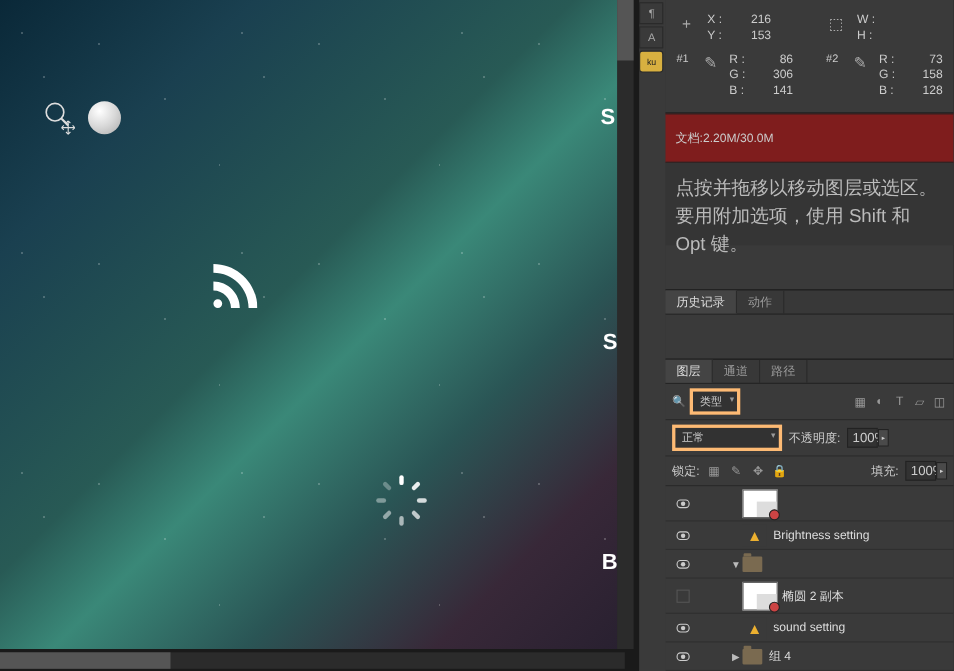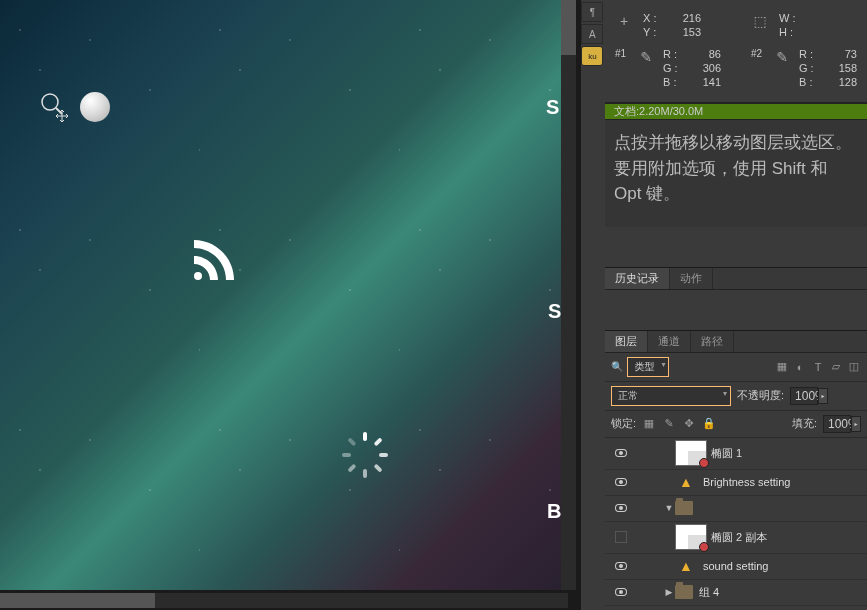--- a/index.html
+++ b/index.html
@@ -27,30 +27,30 @@
   .coord-row { display: flex; gap: 50px; padding: 4px 2px; }
   .coord-block { display: flex; gap: 10px; align-items: flex-start; }
   .coord-icon { width: 18px; height: 18px; display: flex; align-items: center; justify-content: center; font-size: 14px; color: #aaa; }
   .coord-vals { display: flex; flex-direction: column; gap: 2px; }
   .coord-line { display: flex; gap: 8px; font-size: 11px; }
   .coord-line .lbl { width: 18px; }
   .coord-line .val { width: 32px; text-align: right; }
   .sample-row { display: flex; gap: 30px; padding: 6px 2px; }
   .sample-block { display: flex; gap: 8px; align-items: flex-start; }
   .sample-id { width: 14px; font-size: 10px; }
-  .doc-info { padding: 0 9px; border-top: 1px solid #222; border-bottom: 1px solid #222; background: #4d7c0f; }
+  .doc-info { padding: 14px 9px; border-top: 1px solid #222; border-bottom: 1px solid #222; background: #7f1d1d; }
   .hint { padding: 10px 9px 20px; font-size: 17px; color: #bbb; line-height: 1.5; background: #353535; min-height: 60px;}
 
   .history-tabs { display: flex; background: #383838; border-top: 1px solid #1a1a1a; border-bottom: 1px solid #222; margin-top: 40px; }
   .tab { padding: 3px 10px; font-size: 11px; color: #999; border-right: 1px solid #2a2a2a; }
   .tab.active { background: #444; color: #ddd; }
 
   .layer-panel { flex: 1; display: flex; flex-direction: column; background: #3a3a3a; }
   .layer-opts1 { display: flex; align-items: center; padding: 4px 6px; gap: 4px; border-bottom: 1px solid #2a2a2a; }
-  .sel { background: #323232; border: 1px solid #fdba74; color: #ccc; font-size: 10px; padding: 2px 14px 2px 6px; position: relative; }
+  .sel { background: #323232; border: 3px solid #fdba74; color: #ccc; font-size: 10px; padding: 2px 14px 2px 6px; position: relative; }
   .sel::after { content:"▾"; position:absolute; right:3px; top:2px; font-size:8px; color:#999;}
   .icon-btn { width: 14px; height: 14px; display: inline-flex; align-items: center; justify-content: center; color: #999; font-size: 11px; }
   .layer-opts2 { display: flex; align-items: center; padding: 4px 6px; gap: 6px; border-bottom: 1px solid #2a2a2a; }
   .pct-input { background: #323232; border: 1px solid #222; color: #ccc; font-size: 12px; padding: 1px 4px; width: 28px; text-align: right; }
   .pct-wrap { display: flex; align-items: center; }
   .pct-btn { width:10px; height:16px; background:#4a4a4a; border:1px solid #222; display:flex;align-items:center;justify-content:center;font-size:6px;color:#ccc;}
   .layer-opts3 { display: flex; align-items: center; padding: 4px 6px; gap: 6px; border-bottom: 1px solid #2a2a2a; }
 
   .layers-list { flex: 1; overflow: hidden; }
   .layer-row { display: flex; align-items: center; height: 32px; border-bottom: 1px solid #2f2f2f; padding-right: 4px; }
@@ -215,21 +215,21 @@
       <span style="font-size:10px">🔍</span>
       <div class="sel">类型</div>
       <span style="flex:1"></span>
       <span class="icon-btn">▦</span>
       <span class="icon-btn">◐</span>
       <span class="icon-btn">T</span>
       <span class="icon-btn">▱</span>
       <span class="icon-btn">◫</span>
     </div>
     <div class="layer-opts2">
-      <div class="sel" style="width:120px">正常</div>
+      <div class="sel" style="width:100px">正常</div>
       <span>不透明度:</span>
       <div class="pct-wrap">
           <span class="pct-input">100%</span>
           <span class="pct-btn">▸</span>
         </div>
     </div>
     <div class="layer-opts3">
       <span>锁定:</span>
       <span class="icon-btn">▦</span>
       <span class="icon-btn">✎</span>
@@ -246,21 +246,20 @@
     <div class="layers-list">
       <div class="layer-row">
         <div class="vis-col">
             <div class="eye"></div>
           </div>
         <div class="indent1"></div>
         <div class="layer-thumb">
             <div class="th-inner"></div>
             <div class="fx-badge"></div>
           </div>
-        <span class="layer-name">椭圆 1</span>
       </div>
       <div class="layer-row short">
         <div class="vis-col">
             <div class="eye"></div>
           </div>
         <div class="indent1"></div>
         <div class="adj-icon">
             <span class="tri">▲</span>
           </div>
         <span class="layer-name">Brightness setting</span>

